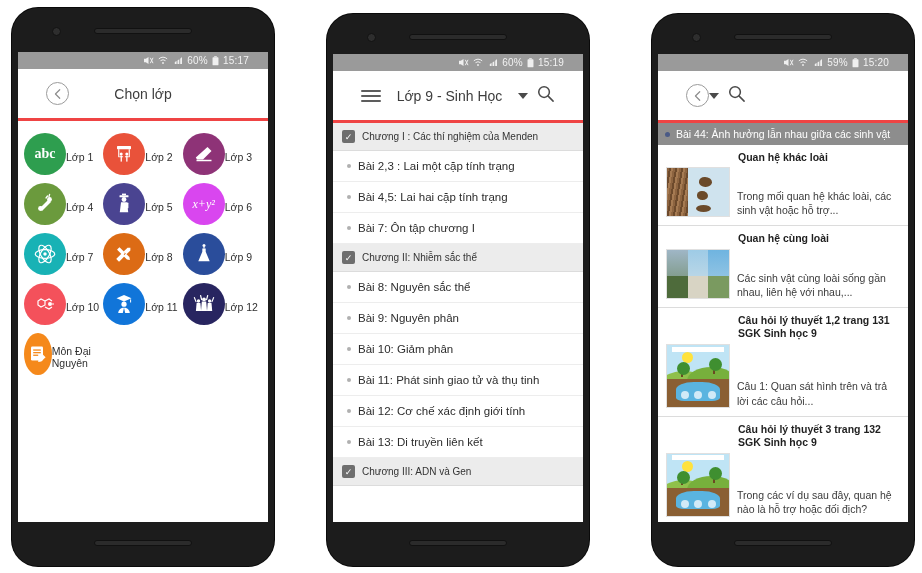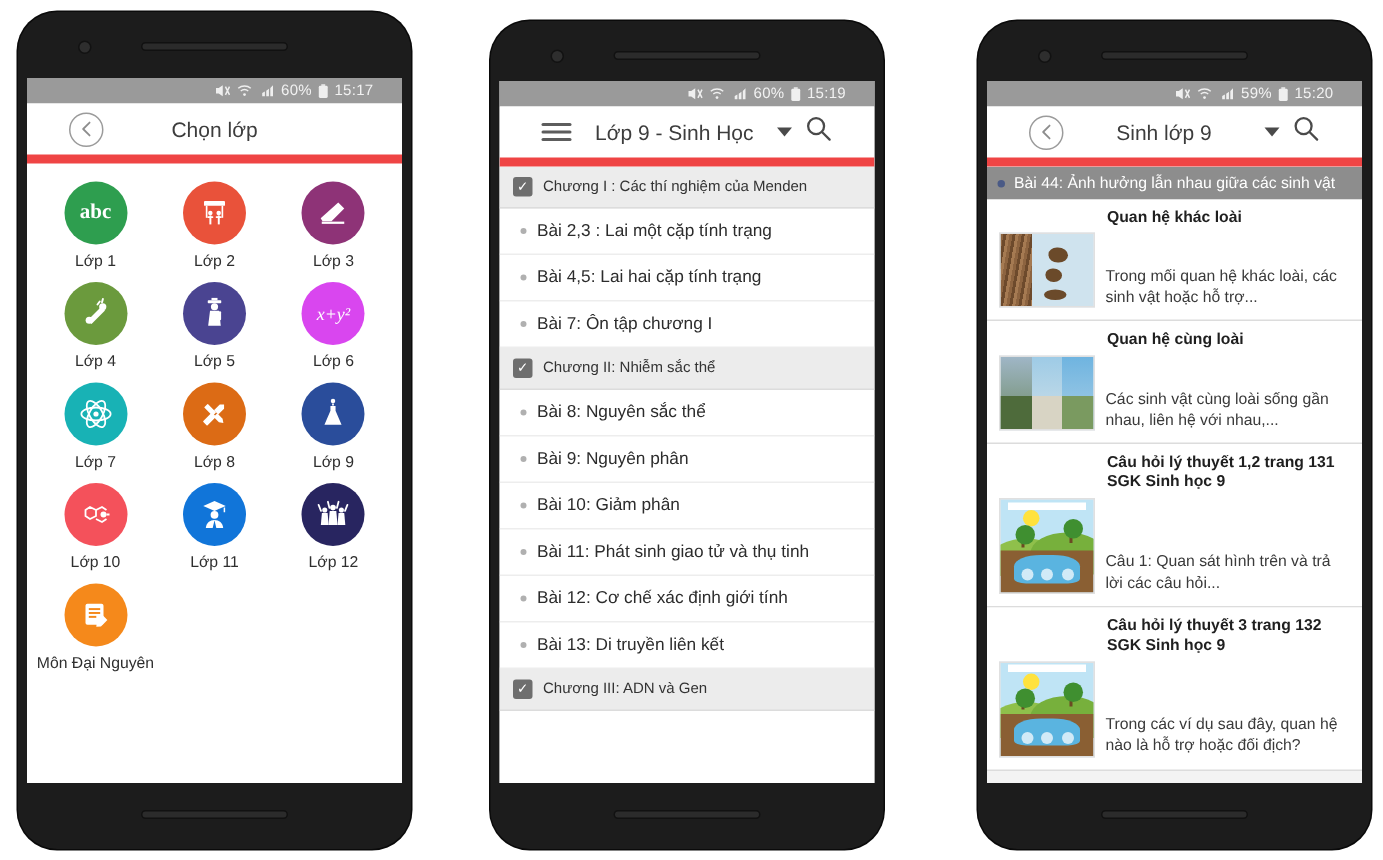--- a/index.html
+++ b/index.html
@@ -50,22 +50,22 @@
   .statusbar {
     height: 17px; background: #9a9a9a; color: #f2f2f2;
     display: flex; align-items: center; justify-content: flex-end;
     gap: 4px; padding: 0 19px; font-size: 10px; letter-spacing: .2px;
   }
   .sb-ico { display: inline-flex; align-items: center; }
   .sb-txt { font-size: 10px; }
 
   
   .appbar {
-    height: 40px; background: #fff; display: flex; align-items: center;
-    padding: 0 28px; border-bottom: 6px solid #ef4444; position: relative;
+    height: 52px; background: #fff; display: flex; align-items: center;
+    padding: 0 28px; border-bottom: 3px solid #ef4444; position: relative;
   }
   .backbtn {
     width: 23px; height: 23px; border: 1.4px solid #9b9b9b; border-radius: 50%;
     display: flex; align-items: center; justify-content: center;
     color: #8d8d8d; font-size: 12px; flex: 0 0 auto;
   }
   .hamburger { width: 20px; display: flex; flex-direction: column; gap: 3px; flex:0 0 auto;}
   .hamburger i { display:block; height: 2px; background: #5d5d5d; border-radius:1px;}
   .appbar-title {
     flex: 1 1 auto; text-align: center; font-size: 14px; color: #3d3d3d;
@@ -76,21 +76,21 @@
     border-top:6px solid #4a4a4a; margin-right: 8px; flex:0 0 auto;
   }
   .searchico { flex: 0 0 auto; color:#4a4a4a; }
 
   
   .grid {
     padding: 12px 6px 0 6px;
     display: grid; grid-template-columns: repeat(3, 1fr);
     row-gap: 8px;
   }
-  .cell { display:flex; flex-direction:column; align-items:center; }
+  .cell { display:flex; flex-direction:row; align-items:center; }
   .circ {
     width: 42px; height: 42px; border-radius: 50%;
     display:flex; align-items:center; justify-content:center;
     color:#fff; position: relative;
   }
   .celllbl { margin-top: 5px; font-size: 10.5px; color:#2f2f2f; }
 
   
   .list { height: calc(100% - 57px); overflow: hidden; background:#fff; }
   .chapter {
@@ -524,21 +524,20 @@
         </span>
         <span class="sb-txt">15:20</span>
       </div>
 
       <div class="appbar">
         <div class="backbtn">
           <svg width="12" height="12" viewBox="0 0 14 14">
               <path d="M9 2L4 7l5 5" stroke="#8d8d8d" stroke-width="1.4" fill="none" stroke-linecap="round" stroke-linejoin="round"></path>
             </svg>
         </div>
-        <div class="appbar-title">Sinh lớp 9</div>
         <div class="caret"></div>
         <div class="searchico">
           <svg width="19" height="19" viewBox="0 0 20 20" fill="none" stroke="#4a4a4a" stroke-width="1.6">
               <circle cx="8.5" cy="8.5" r="5.6"></circle>
               <path d="M12.8 12.8L18 18" stroke-linecap="round"></path>
             </svg>
         </div>
       </div>
 
       <div class="p3body">

